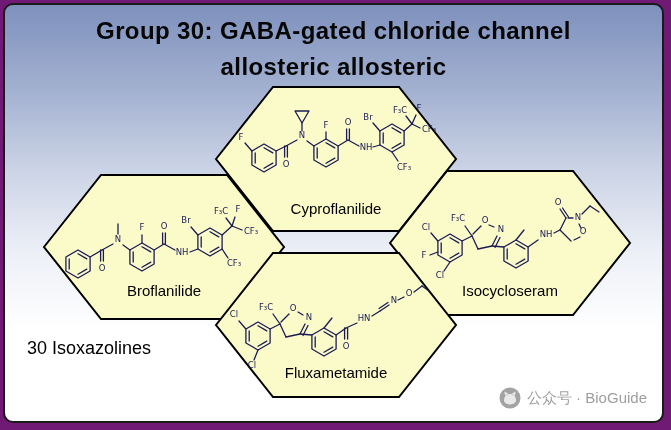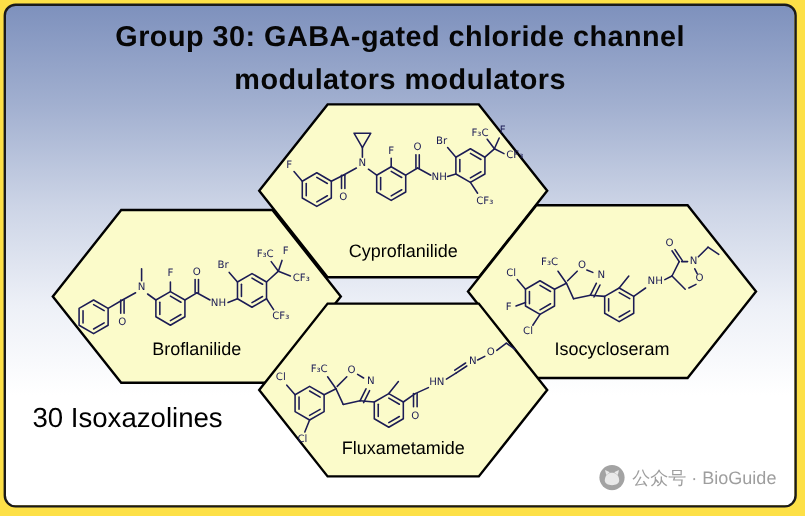--- a/index.html
+++ b/index.html
@@ -1,25 +1,25 @@
 <!DOCTYPE html>
 <html><head>
 <meta charset="utf-8">
 <style>
   html,body{margin:0;padding:0;background:#ffffff;}
-  .page{position:relative;width:671px;height:430px;background:#fde047;font-family:"Liberation Sans",sans-serif;overflow:hidden;}
+  .page{position:relative;width:671px;height:430px;background:#701a75;font-family:"Liberation Sans",sans-serif;overflow:hidden;}
   .frame{position:absolute;left:3px;top:3px;width:657px;height:416px;border:2px solid #1a1a1a;border-radius:10px;overflow:hidden;
          background:linear-gradient(to bottom,#7e91bd 0%,#a2b0d0 20%,#ccd4e6 40%,#edf0f7 60%,#ffffff 78%);}
   .title{position:absolute;top:8px;left:0;width:100%;text-align:center;font-size:24px;font-weight:bold;color:#060606;line-height:36px;letter-spacing:.4px;}
   .hex{position:absolute;width:244px;height:150px;}
   .hexpoly{fill:#fbfbca;stroke:#000000;stroke-width:2;}
   .bonds{stroke:#1c1c55;stroke-width:1.3;fill:none;stroke-linecap:round;stroke-linejoin:round;}
   .atoms text{fill:#1c1c55;font-size:8.5px;font-family:"DejaVu Sans",sans-serif;text-anchor:middle;}
   .cname{fill:#000000;font-size:15px;text-anchor:middle;font-family:"Liberation Sans",sans-serif;}
-  .footer{position:absolute;left:22px;top:328px;font-size:23px;color:#000000;line-height:31px;}
+  .footer{position:absolute;left:22px;top:328px;font-size:18px;color:#000000;line-height:31px;}
   .watermark{position:absolute;right:15px;bottom:12px;display:flex;align-items:center;gap:6px;color:#9e9e9e;font-size:15px;margin-top:16px;}
   .wm-icon{flex:0 0 auto;}
 </style>
 </head>
 <body>
 
 <svg width="0" height="0" style="position:absolute" aria-hidden="true">
   <defs>
     <g id="benz">
       <polygon points="0,-14 12.1,-7 12.1,7 0,14 -12.1,7 -12.1,-7"></polygon>
@@ -28,21 +28,21 @@
       <line x1="-8.8" y1="-5.1" x2="-8.8" y2="5.1"></line>
     </g>
   </defs>
 </svg>
 
 <div class="page">
   <div class="frame">
 
     <div class="title">
       <div>Group 30: GABA-gated chloride channel</div>
-      <div>modulators modulators</div>
+      <div>allosteric allosteric</div>
     </div>
 
     <div class="hex" style="left:209px;top:79px">
       <svg width="244" height="150" viewBox="0 0 244 150">
         <polygon class="hexpoly" points="2,75 59,3 185,3 242,75 185,147 59,147"></polygon>
         <g class="bonds">
           <line x1="31" y1="59" x2="37.9" y2="67"></line>
           <use href="#benz" x="50" y="74"></use>
           <line x1="62.1" y1="67" x2="72" y2="62"></line>
           <line x1="70.6" y1="62" x2="70.6" y2="73"></line>

